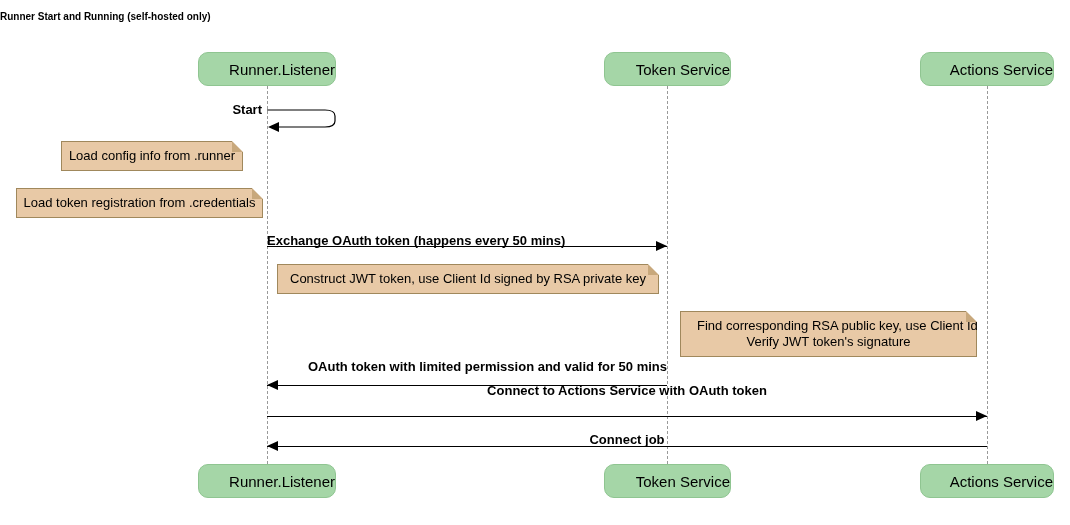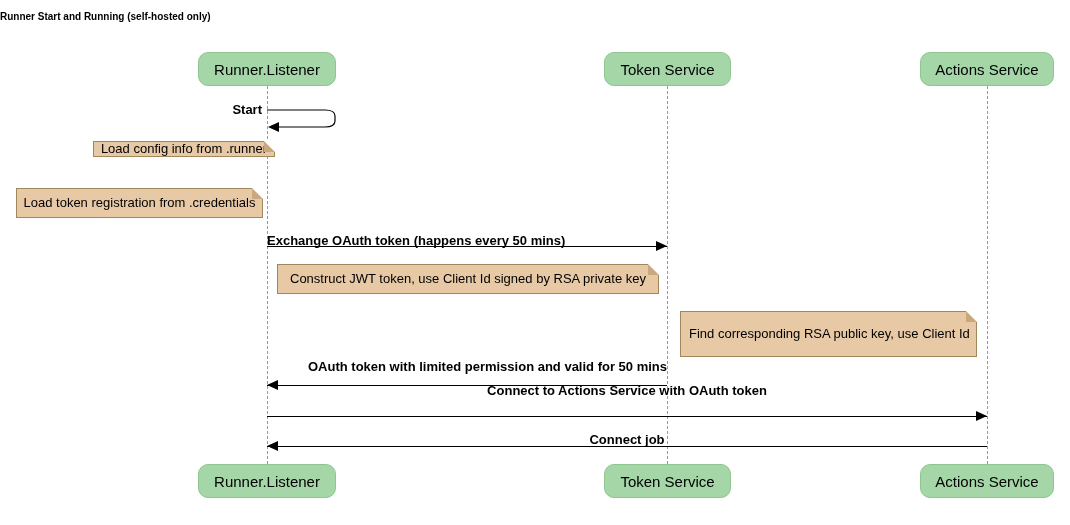--- a/index.html
+++ b/index.html
@@ -28,21 +28,21 @@
   }
   .lifeline {
     position:absolute; width:0; top:86px; height:378px;
     border-left:1px dashed var(--lifeline);
   }
   .participant {
     position:absolute; height:34px;
     background:var(--participant-fill);
     border:1px solid var(--participant-border);
     border-radius:10px;
-    display:flex; align-items:center; justify-content:center;
+    display:flex; align-items:center; justify-content:flex-end;
     font-size:15px;
   }
   .msg-label {
     position:absolute; font-size:13px; height:13px; line-height:13px;
     white-space:nowrap;
     font-weight:bold;
   }
   .msg-line {
     position:absolute; height:0;
     border-top:1px solid var(--arrow);
@@ -52,21 +52,21 @@
   .head-right { border-left:11px solid var(--arrow); }
   .head-left  { border-right:11px solid var(--arrow); }
   .note {
     position:absolute;
     background:var(--note-fill);
     border:1px solid var(--note-border);
     font-size:13px;
     display:flex; flex-direction:column; justify-content:center;
     text-align:center;
   }
-  .note.left-align { text-align:center; padding-left:8px; padding-right:16px; }
+  .note.left-align { text-align:center; padding-left:16px; padding-right:16px; }
   .note .fold {
     position:absolute; top:-1px; right:-1px; width:0; height:0;
     border-style:solid; border-width:0 11px 11px 0;
     border-color:var(--background) var(--background) var(--note-fold) var(--note-fold);
   }
   .note .note-line { white-space:nowrap; line-height:16px; }
   .self-loop { position:absolute; overflow:visible; }
 </style>
 </head>
 <body>
@@ -88,21 +88,21 @@
   <div class="participant" style="left:920px; top:52px; width:134px">
     <span>Actions Service</span>
   </div>
 
   <div class="msg-label" style="left:182px; top:103px; width:80px; text-align:right">Start</div>
   <svg class="self-loop" style="left:267px; top:105px" width="80" height="32" viewBox="0 0 80 32">
     <path d="M 0 5 L 58 5 Q 68 5 68 11 L 68 16 Q 68 22 58 22 L 12 22" fill="none" stroke="#000" stroke-width="1.2"></path>
     <polygon points="1,22 12,17 12,27" fill="#000"></polygon>
   </svg>
 
-  <div class="note" style="left:93px; top:141px; width:182px; height:16px">
+  <div class="note" style="left:61px; top:141px; width:182px; height:30px">
     <span class="fold"></span>
     <span class="note-line">Load config info from .runner</span>
   </div>
 
   <div class="note" style="left:16px; top:188px; width:247px; height:30px">
     <span class="fold"></span>
     <span class="note-line">Load token registration from .credentials</span>
   </div>
 
   <div class="msg-label" style="left:267px; top:234px; width:400px; text-align:left">Exchange OAuth token (happens every 50 mins)</div>
@@ -110,20 +110,21 @@
   <div class="head head-right" style="left:656px; top:241px"></div>
 
   <div class="note" style="left:277px; top:264px; width:382px; height:30px">
     <span class="fold"></span>
     <span class="note-line">Construct JWT token, use Client Id signed by RSA private key</span>
   </div>
 
   <div class="note left-align" style="left:680px; top:311px; width:297px; height:46px">
     <span class="fold"></span>
     <span class="note-line">Find corresponding RSA public key, use Client Id</span>
+    <span class="note-line">Verify JWT token's signature</span>
   </div>
 
   <div class="msg-label" style="left:267px; top:360px; width:400px; text-align:right">OAuth token with limited permission and valid for 50 mins</div>
   <div class="msg-line" style="left:267px; top:385px; width:400px"></div>
   <div class="head head-left" style="left:267px; top:380px"></div>
 
   <div class="msg-label" style="left:267px; top:384px; width:720px; text-align:center">Connect to Actions Service with OAuth token</div>
   <div class="msg-line" style="left:267px; top:416px; width:720px"></div>
   <div class="head head-right" style="left:976px; top:411px"></div>
 

